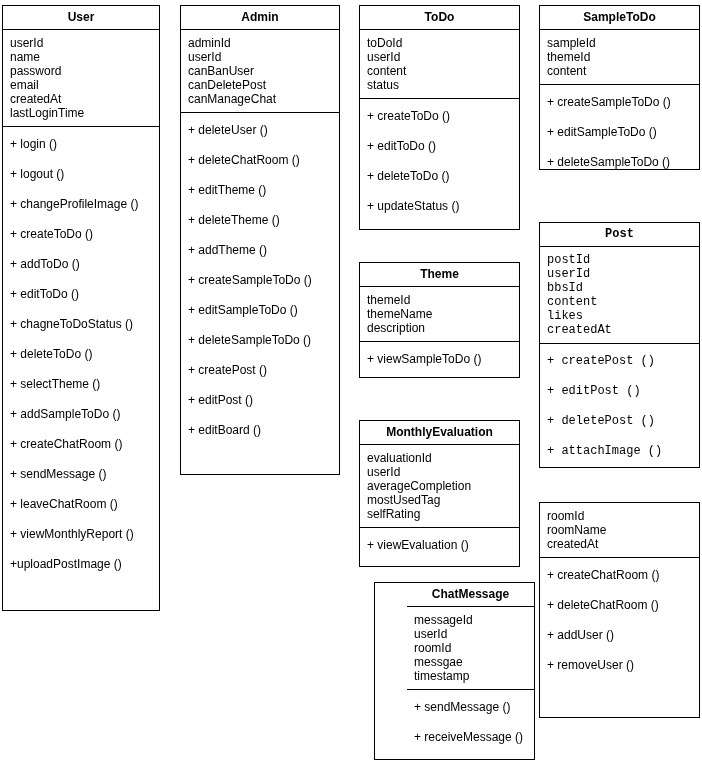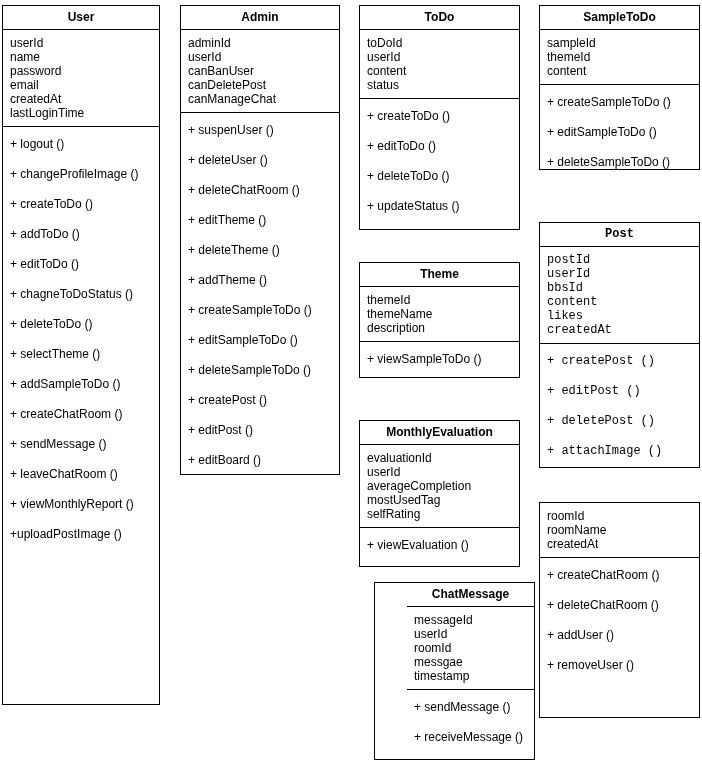--- a/index.html
+++ b/index.html
@@ -45,31 +45,32 @@
     align-items: center;
     padding: 0 7px;
     white-space: nowrap;
     overflow: hidden;
   }
 </style>
 </head>
 <body>
 
 <div id="diagram">
-    <div class="uml-class" style="left: 2px; top: 5px; width: 158px; height: 700px;">
+    <div class="uml-class" style="left: 2px; top: 5px; width: 158px; height: 606px;">
       <div class="uml-title">User</div>
       <div class="uml-attrs">
         <div class="uml-attr">userId</div>
         <div class="uml-attr">name</div>
         <div class="uml-attr">password</div>
         <div class="uml-attr">email</div>
         <div class="uml-attr">createdAt</div>
         <div class="uml-attr">lastLoginTime</div>
       </div>
       <div class="uml-methods">
+        <div class="uml-method">+ login ()</div>
         <div class="uml-method">+ logout ()</div>
         <div class="uml-method">+ changeProfileImage ()</div>
         <div class="uml-method">+ createToDo ()</div>
         <div class="uml-method">+ addToDo ()</div>
         <div class="uml-method">+ editToDo ()</div>
         <div class="uml-method">+ chagneToDoStatus ()</div>
         <div class="uml-method">+ deleteToDo ()</div>
         <div class="uml-method">+ selectTheme ()</div>
         <div class="uml-method">+ addSampleToDo ()</div>
         <div class="uml-method">+ createChatRoom ()</div>
@@ -82,21 +83,20 @@
     <div class="uml-class" style="left: 180px; top: 5px; width: 160px; height: 470px;">
       <div class="uml-title">Admin</div>
       <div class="uml-attrs">
         <div class="uml-attr">adminId</div>
         <div class="uml-attr">userId</div>
         <div class="uml-attr">canBanUser</div>
         <div class="uml-attr">canDeletePost</div>
         <div class="uml-attr">canManageChat</div>
       </div>
       <div class="uml-methods">
-        <div class="uml-method">+ suspenUser ()</div>
         <div class="uml-method">+ deleteUser ()</div>
         <div class="uml-method">+ deleteChatRoom ()</div>
         <div class="uml-method">+ editTheme ()</div>
         <div class="uml-method">+ deleteTheme ()</div>
         <div class="uml-method">+ addTheme ()</div>
         <div class="uml-method">+ createSampleToDo ()</div>
         <div class="uml-method">+ editSampleToDo ()</div>
         <div class="uml-method">+ deleteSampleToDo ()</div>
         <div class="uml-method">+ createPost ()</div>
         <div class="uml-method">+ editPost ()</div>

